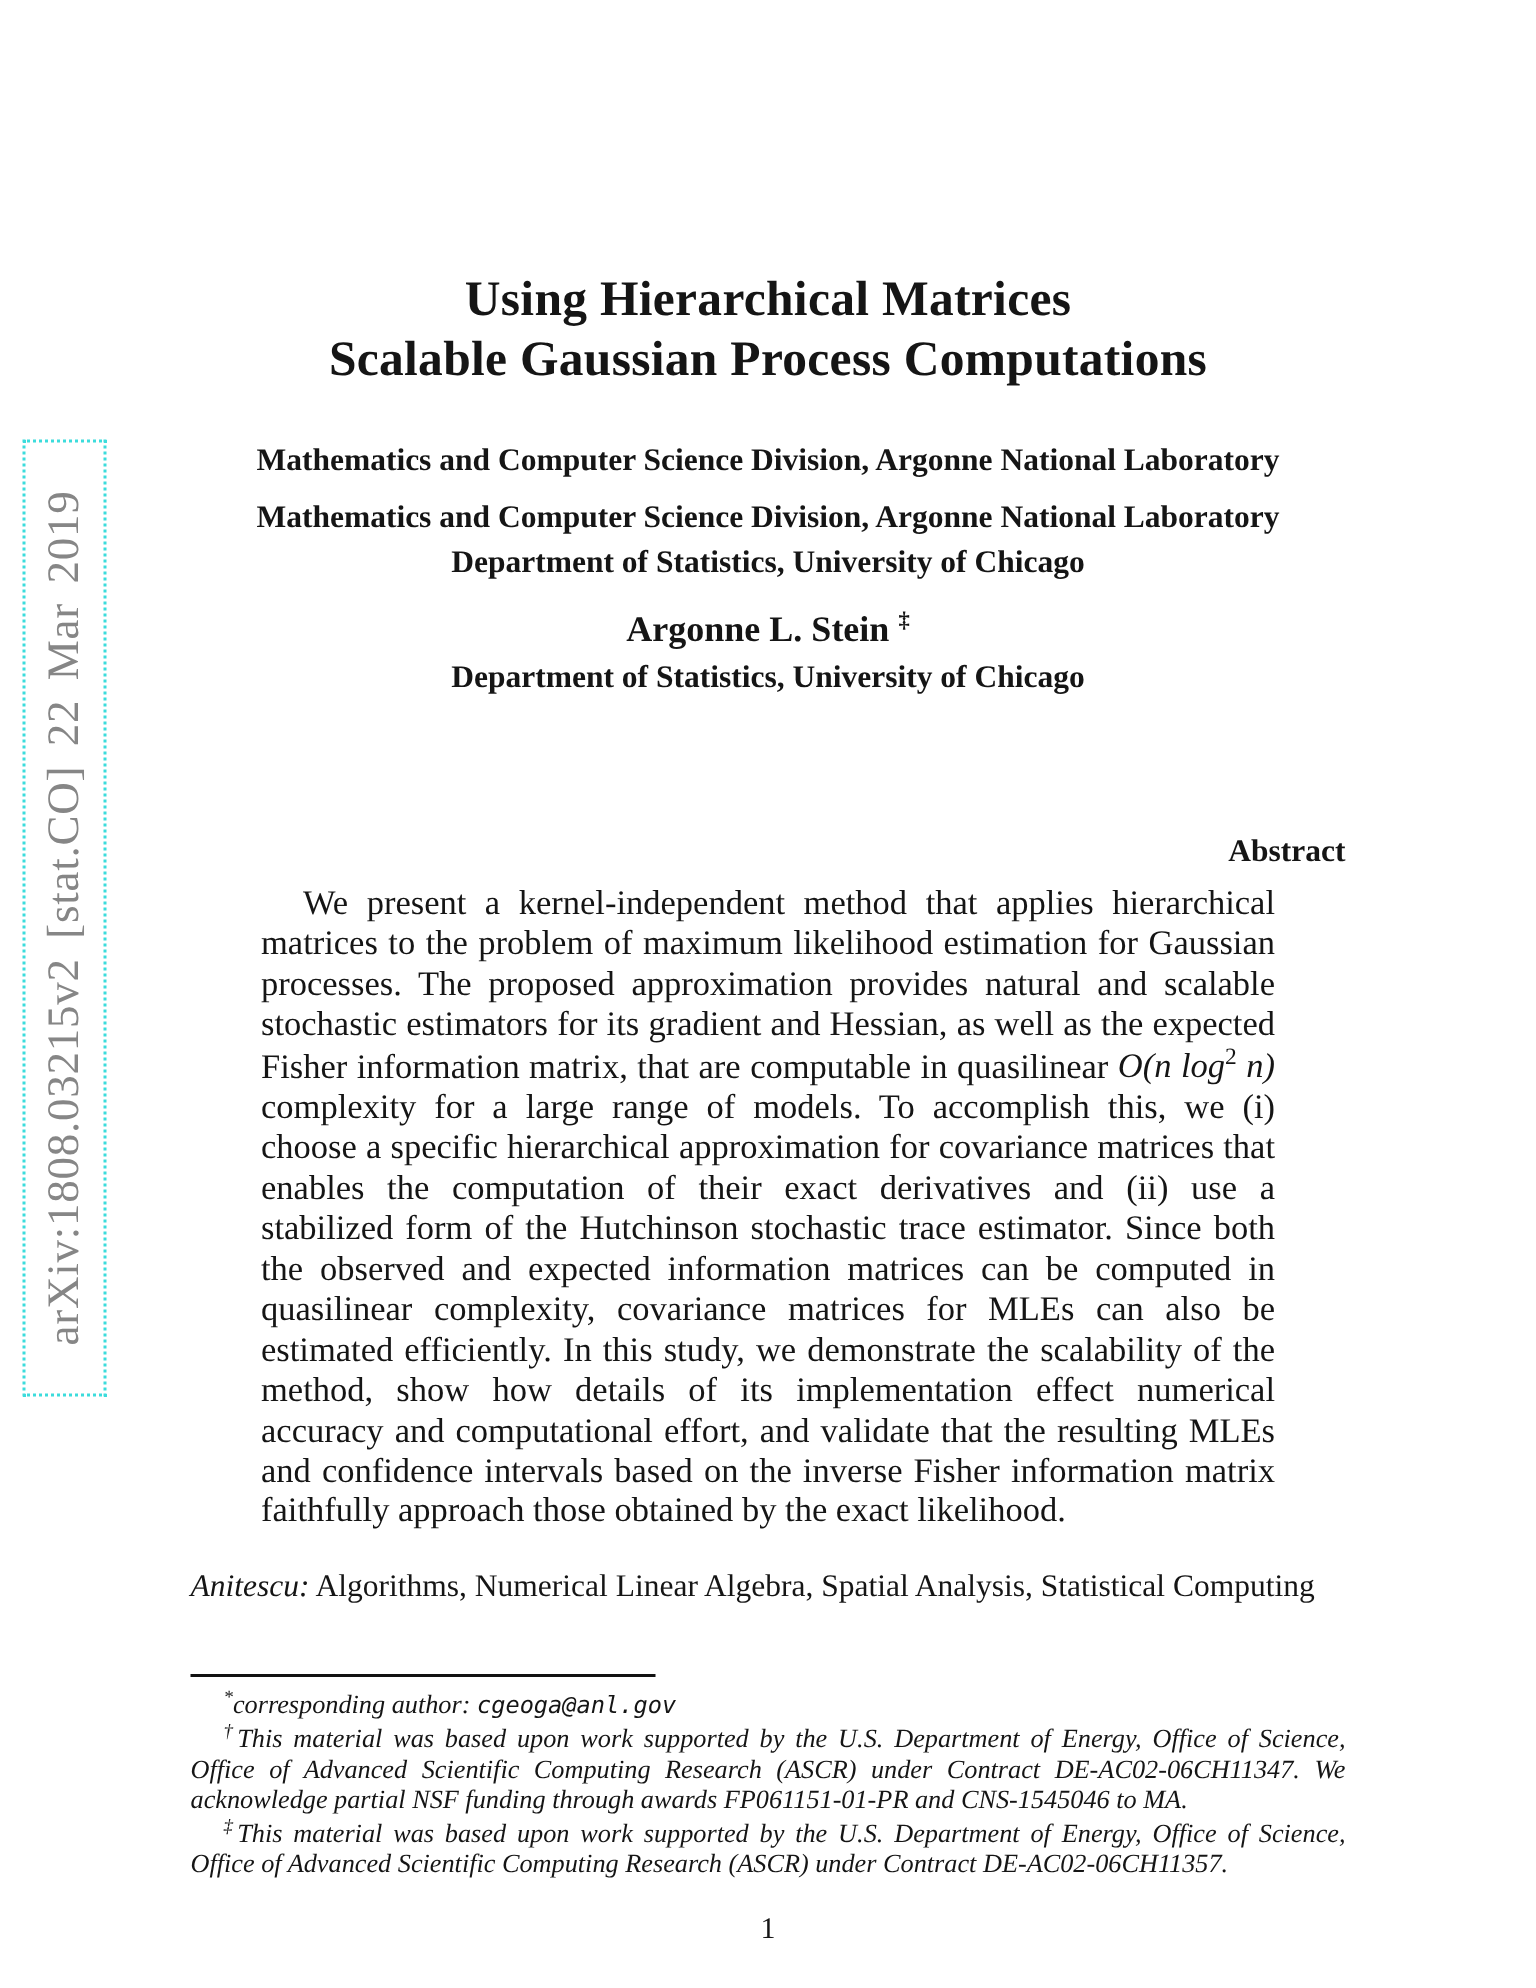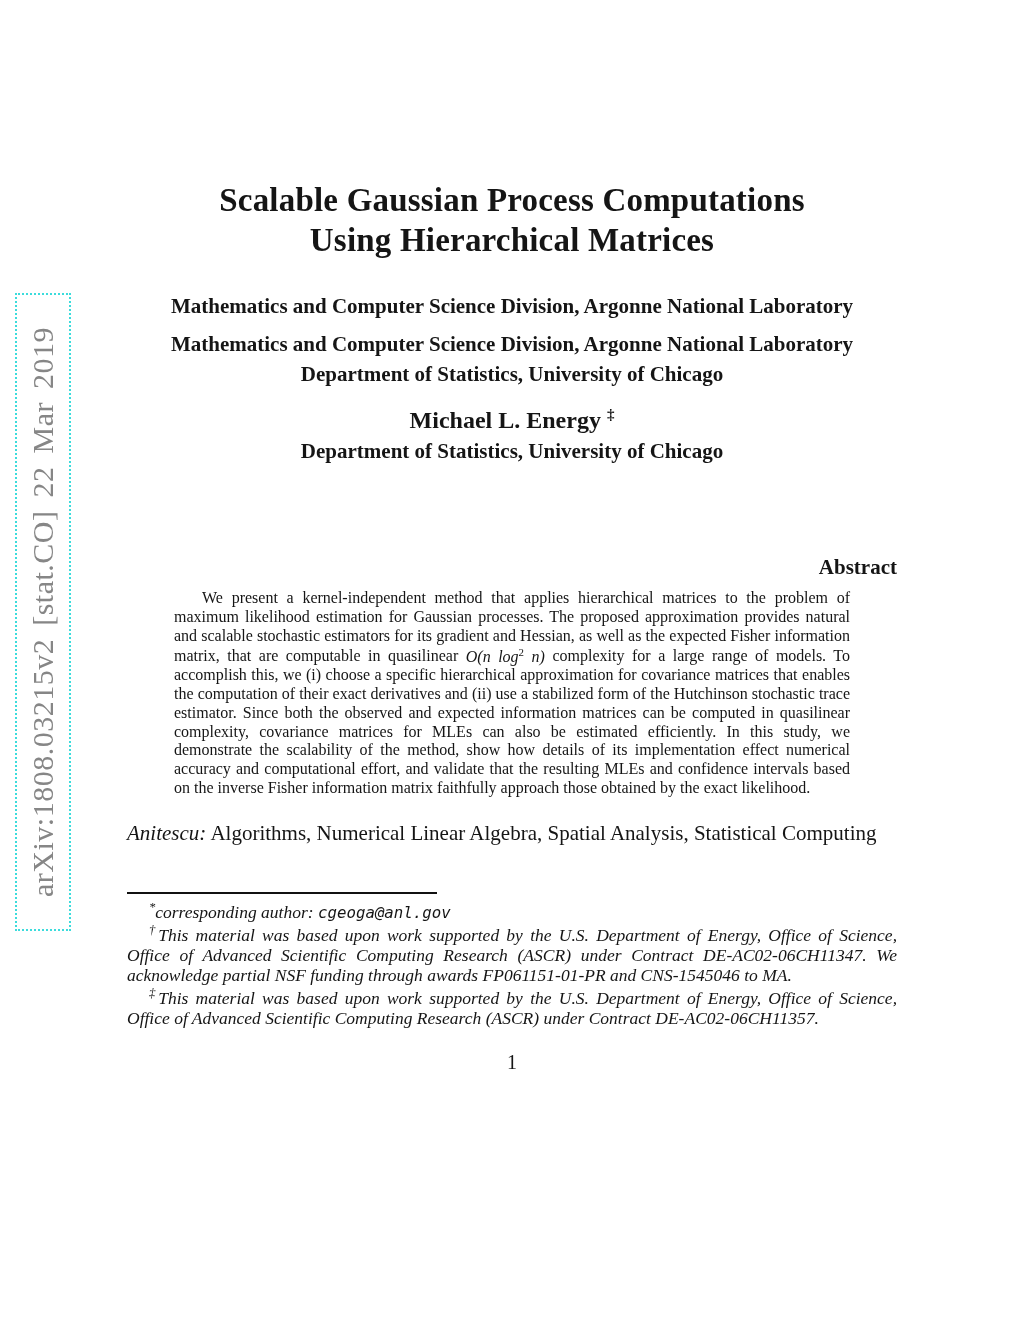--- a/index.html
+++ b/index.html
@@ -65,21 +65,21 @@
   }
   .abstract-head {
     margin-top: 90px;
     text-align: right;
     font-size: 21px;
     font-weight: bold;
   }
   .abstract-body {
     margin: 9px auto 0;
     width: 676px;
-    font-size: 16px;
+    font-size: 23px;
     line-height: 1.17;
     text-align: justify;
     text-indent: 28px;
   }
   .math { font-style: italic; }
   .math sup { font-style: normal; font-size: 0.68em; }
   .keywords {
     margin-top: 24px;
     font-size: 21px;
   }
@@ -114,37 +114,37 @@
 </head>
 <body>
 
 <div class="arxiv-box">
   <div class="arxiv-text">arXiv:1808.03215v2  [stat.CO]  22 Mar 2019</div>
 </div>
 
 <div class="page">
 
   <div class="title">
+    <div>Using Hierarchical Matrices</div>
     <div>Scalable Gaussian Process Computations</div>
-    <div>Using Hierarchical Matrices</div>
   </div>
 
   <div class="authors">
 
     <div class="author-block">
       <div class="affil">Mathematics and Computer Science Division, Argonne National Laboratory</div>
     </div>
 
     <div class="author-block">
       <div class="affil">Mathematics and Computer Science Division, Argonne National Laboratory</div>
       <div class="affil">Department of Statistics, University of Chicago</div>
     </div>
 
     <div class="author-block">
-      <div class="author-name"><span>Michael L. Energy</span> <sup>‡</sup></div>
+      <div class="author-name"><span>Argonne L. Stein</span> <sup>‡</sup></div>
       <div class="affil">Department of Statistics, University of Chicago</div>
     </div>
 
   </div>
 
   <div class="abstract-head">Abstract</div>
 
   <p class="abstract-body"><span>We present a kernel-independent method that applies hierarchical matrices to the problem of maximum likelihood estimation for Gaussian processes. The proposed approximation provides natural and scalable stochastic estimators for its gradient and Hessian, as well as the expected Fisher information matrix, that are computable in quasilinear </span><span class="math"><span>O(n log</span><sup>2</sup><span> n)</span></span><span> complexity for a large range of models. To accomplish this, we (i) choose a specific hierarchical approximation for covariance matrices that enables the computation of their exact derivatives and (ii) use a stabilized form of the Hutchinson stochastic trace estimator. Since both the observed and expected information matrices can be computed in quasilinear complexity, covariance matrices for MLEs can also be estimated efficiently. In this study, we demonstrate the scalability of the method, show how details of its implementation effect numerical accuracy and computational effort, and validate that the resulting MLEs and confidence intervals based on the inverse Fisher information matrix faithfully approach those obtained by the exact likelihood.</span></p>
 
   <p class="keywords"><span class="kw-label">Anitescu:</span><span> Algorithms, Numerical Linear Algebra, Spatial Analysis, Statistical Computing</span></p>

